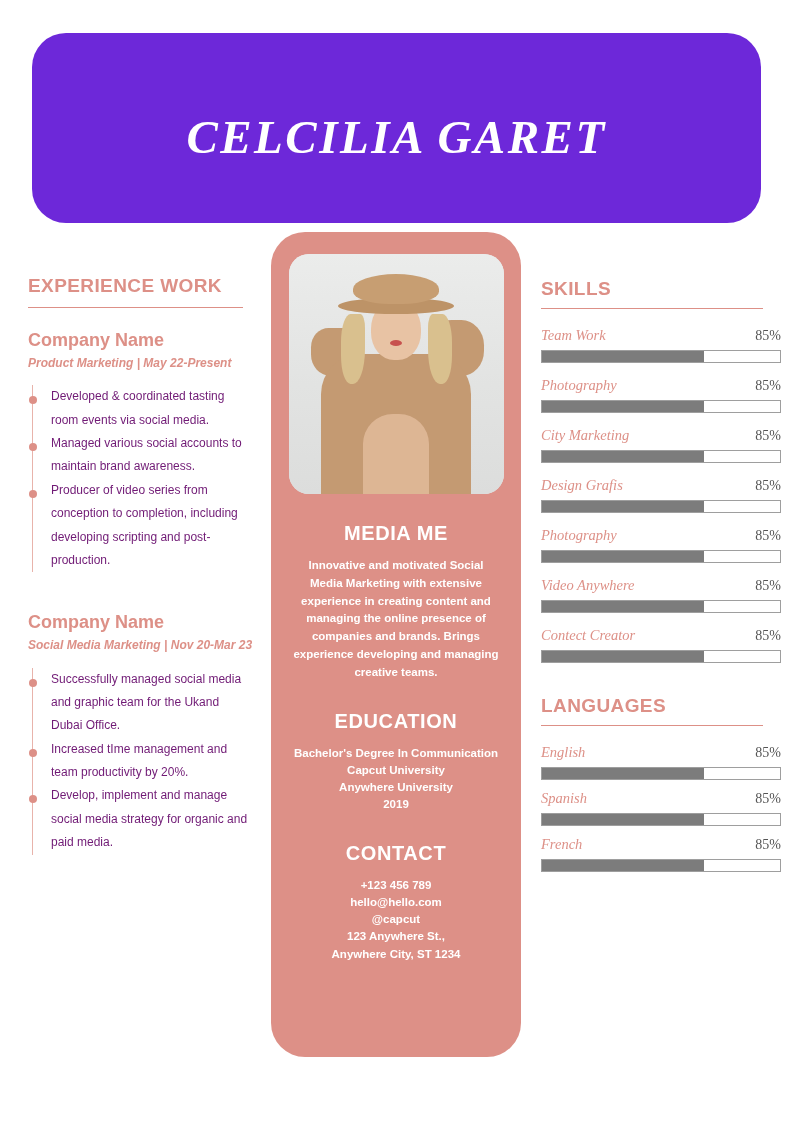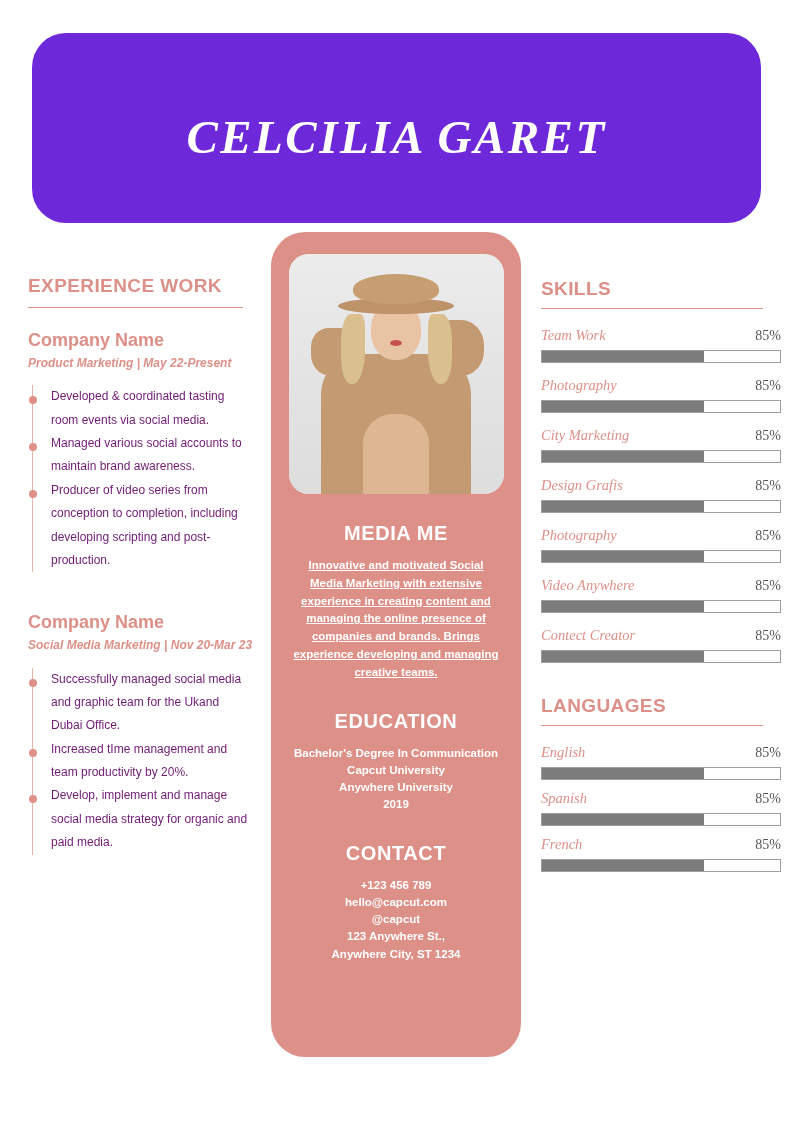--- a/index.html
+++ b/index.html
@@ -184,21 +184,20 @@
     font-weight: bold;
     font-size: 20px;
     letter-spacing: .6px;
     margin: 28px 0 12px 0;
   }
   .panel-text {
     font-size: 11.5px;
     line-height: 1.55;
     font-weight: bold;
     margin: 0 4px;
-    text-decoration: underline;
   }
   .edu-line, .contact-line {
     font-size: 11.5px;
     line-height: 1.5;
     font-weight: bold;
   }
 
   
   .left-col {
     position: absolute;
@@ -364,21 +363,21 @@
   <div class="panel-text">Innovative and motivated Social Media Marketing with extensive experience in creating content and managing the online presence of companies and brands. Brings experience developing and managing creative teams.</div>
 
   <div class="panel-heading">EDUCATION</div>
   <div class="edu-line">Bachelor's Degree In Communication</div>
   <div class="edu-line">Capcut University</div>
   <div class="edu-line">Anywhere University</div>
   <div class="edu-line">2019</div>
 
   <div class="panel-heading">CONTACT</div>
   <div class="contact-line">+123  456 789</div>
-  <div class="contact-line">hello@capcut.com</div>
+  <div class="contact-line">hello@hello.com</div>
   <div class="contact-line">@capcut</div>
   <div class="contact-line">123 Anywhere St.,</div>
   <div class="contact-line">Anywhere City, ST 1234</div>
 </div>
 
 <div class="right-col">
   <div class="section-title-right">SKILLS</div>
   <div class="rule-r"></div>
 
   <div class="skill-row">

